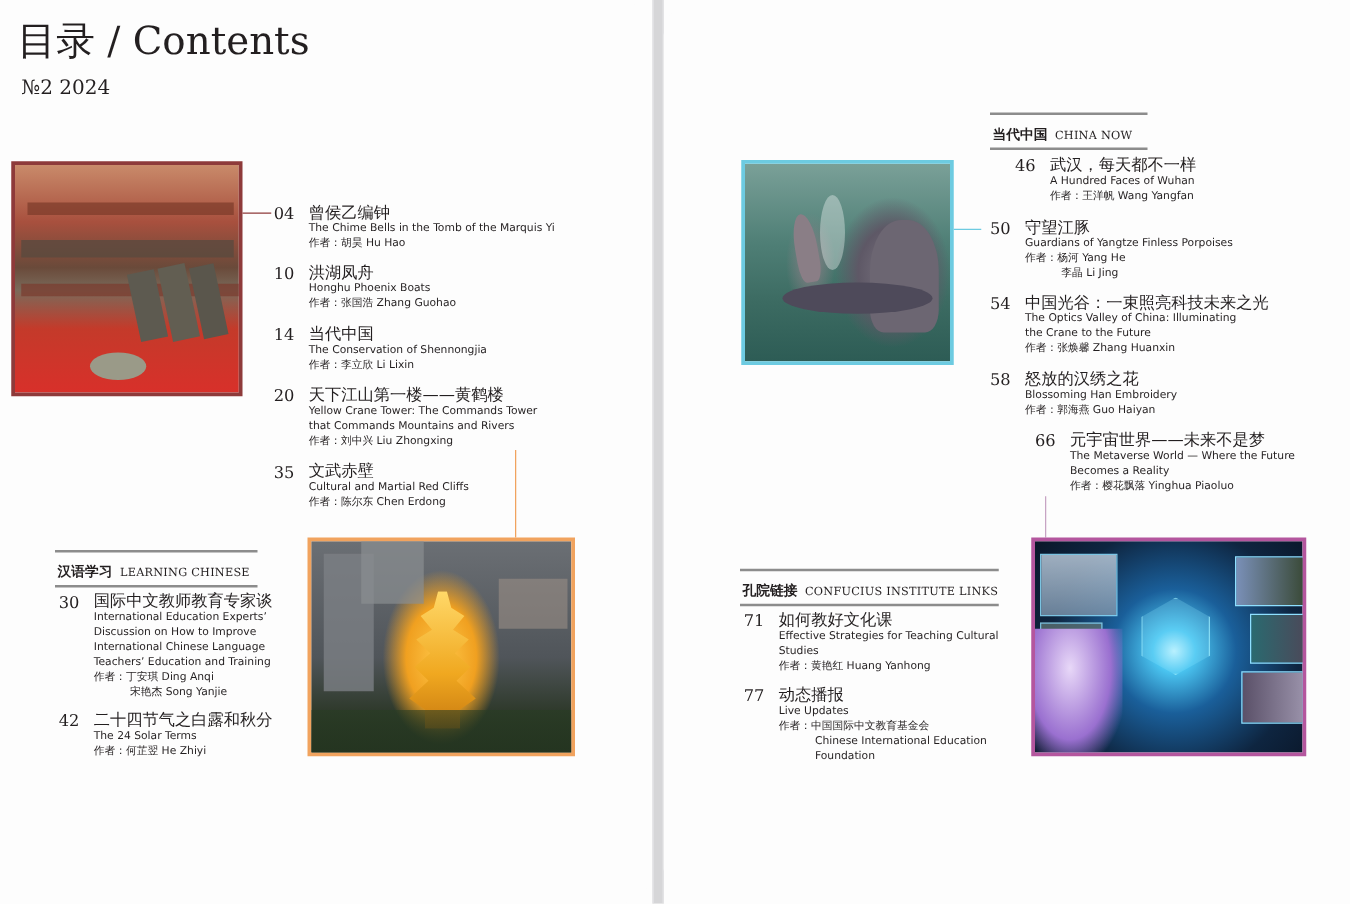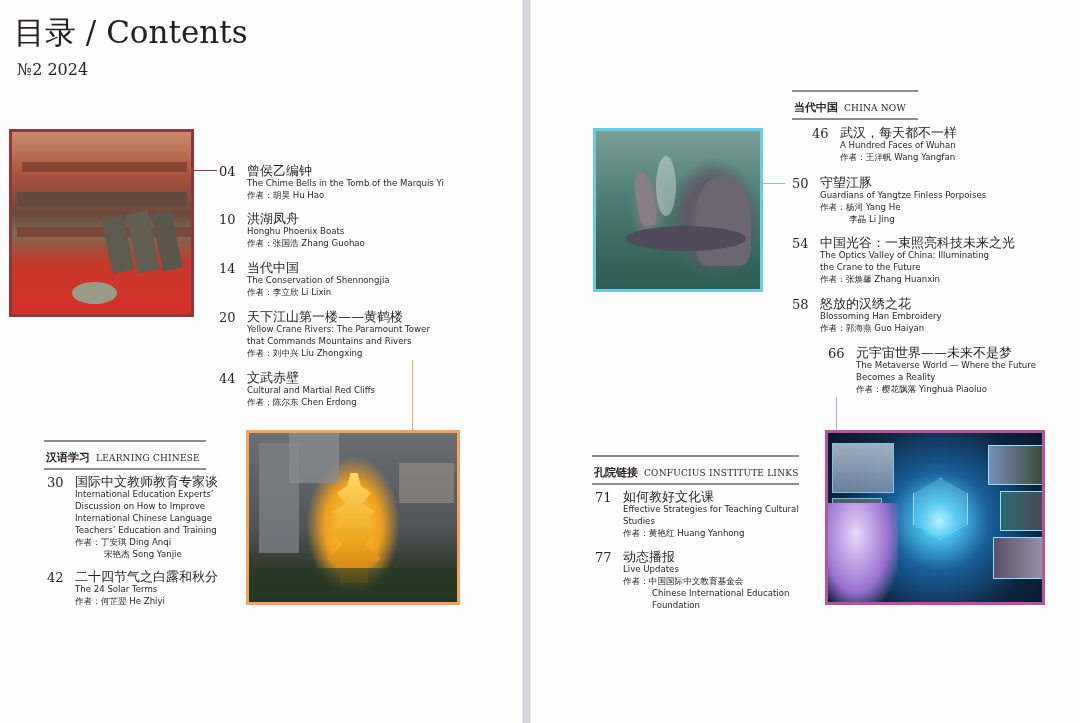--- a/index.html
+++ b/index.html
@@ -80,27 +80,27 @@
     <div class="txt">
       <div class="cn">当代中国</div>
       <div>The Conservation of Shennongjia</div>
       <div>作者：李立欣  Li Lixin</div>
     </div>
   </div>
   <div class="entry" style="left:219px;top:311px">
     <div class="pg">20</div>
     <div class="txt">
       <div class="cn">天下江山第一楼——黄鹤楼</div>
-      <div>Yellow Crane Rivers: The Paramount Tower</div>
+      <div>Yellow Crane Tower: The Commands Tower</div>
       <div>that Commands Mountains and Rivers</div>
       <div>作者：刘中兴  Liu Zhongxing</div>
     </div>
   </div>
   <div class="entry" style="left:219px;top:372px">
-    <div class="pg">44</div>
+    <div class="pg">35</div>
     <div class="txt">
       <div class="cn">文武赤壁</div>
       <div>Cultural and Martial Red Cliffs</div>
       <div>作者：陈尔东  Chen Erdong</div>
     </div>
   </div>
 
   <div class="line" style="left:412px;top:360px;width:1px;height:70px;background:#f1a35e"></div>
 
   <div class="sec-head" style="left:44px;top:440px;width:162px">

